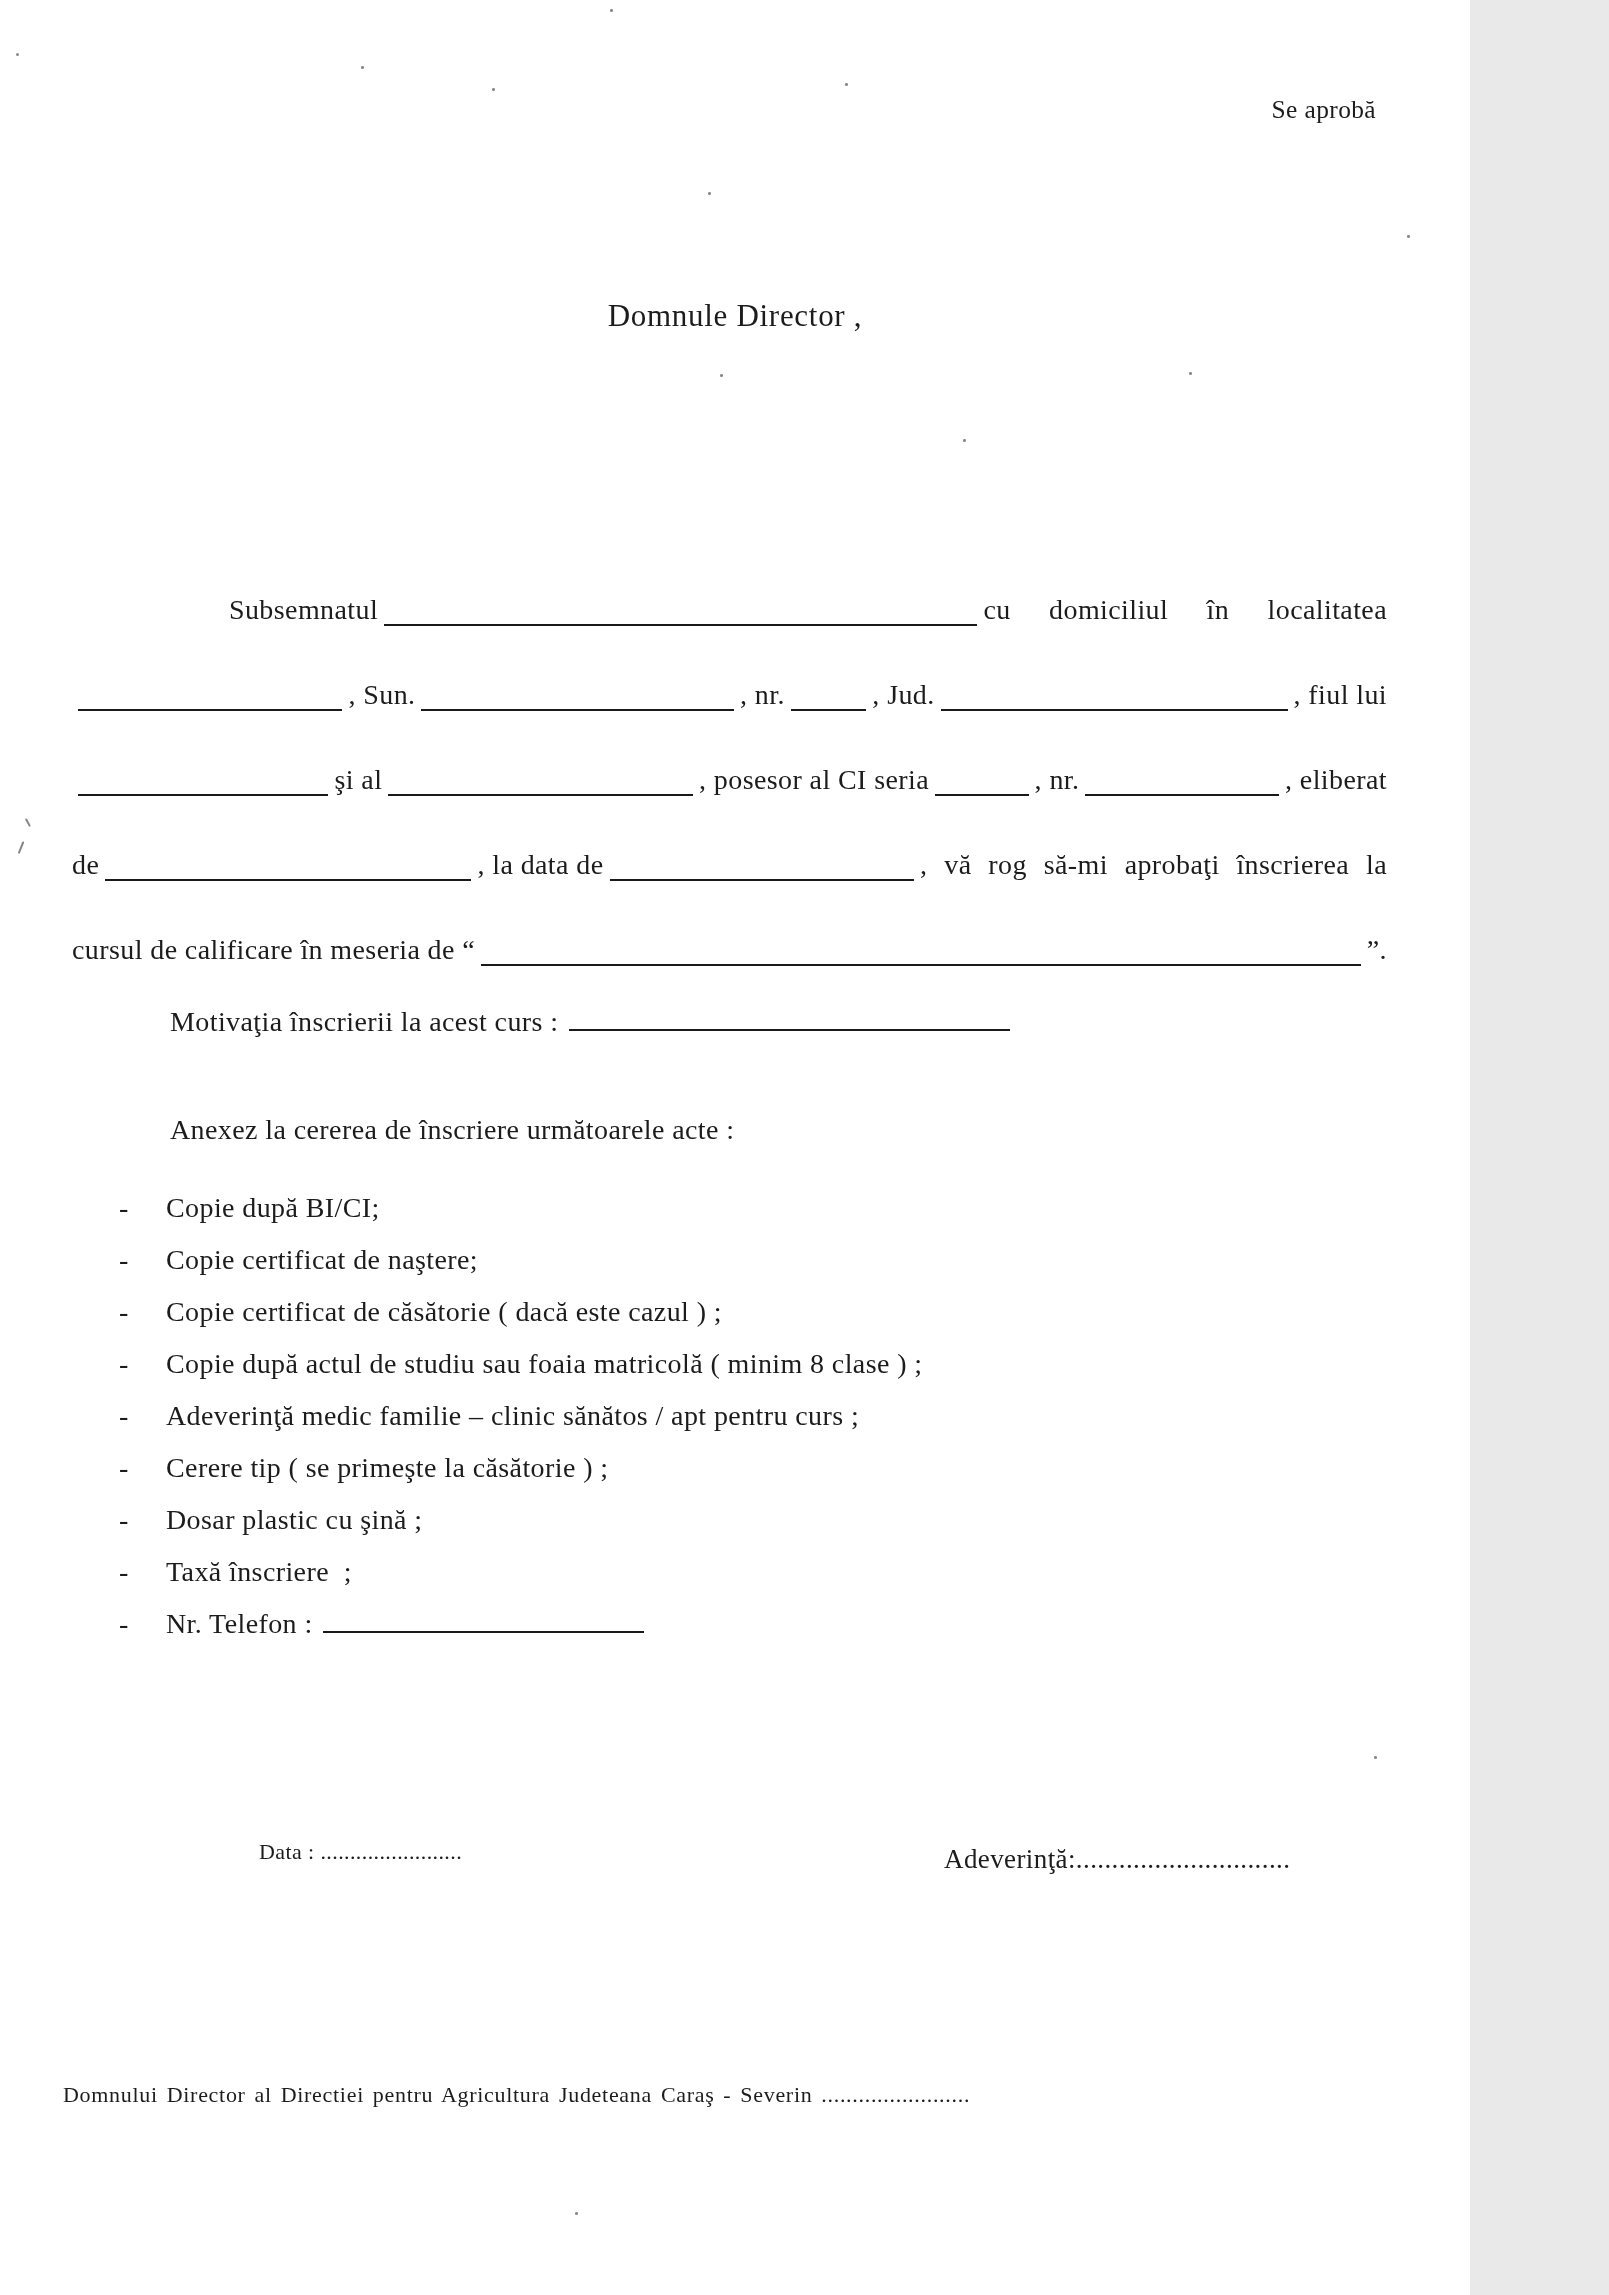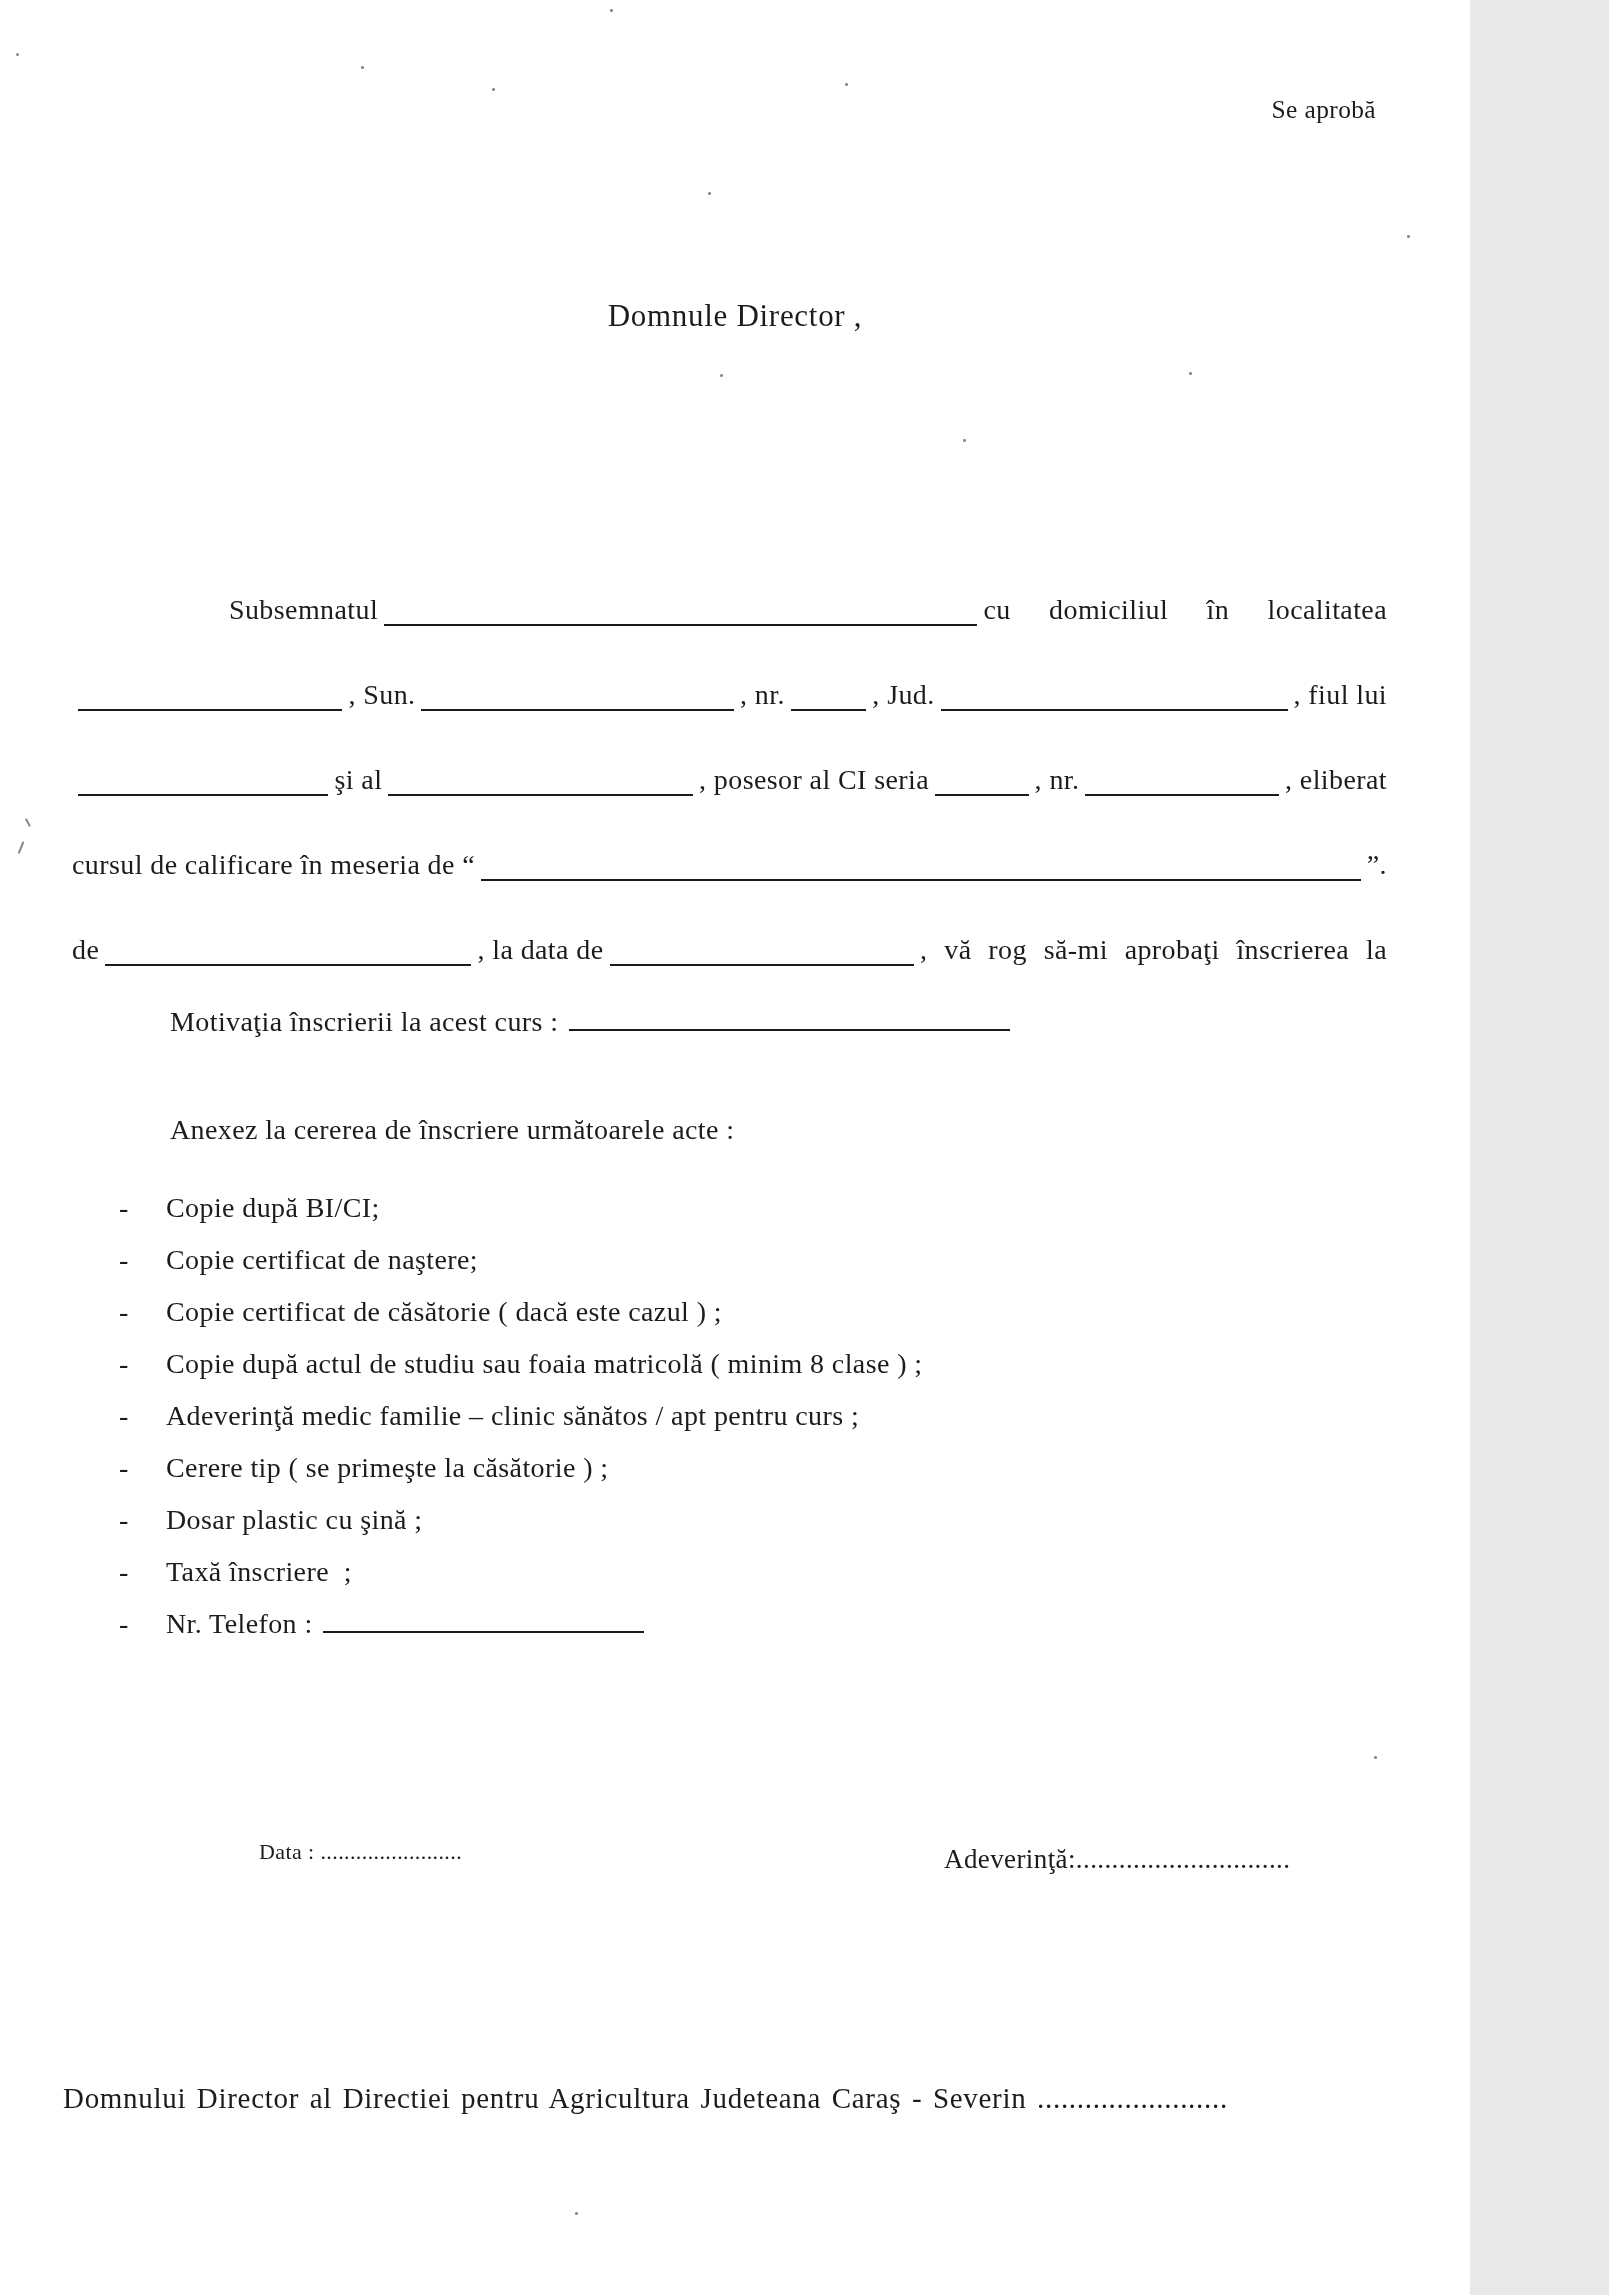--- a/index.html
+++ b/index.html
@@ -46,21 +46,21 @@
   .annex-list{
     position:absolute;left:119px;right:83px;top:1192px;
     font-size:28px;line-height:1.15;
   }
   .aitem{display:flex;align-items:baseline;height:52px;}
   .dash{flex:none;width:47px;}
   .date-label{position:absolute;left:259px;top:1839px;font-size:22px;line-height:1.15;}
   .sig-label{position:absolute;left:944px;top:1844px;font-size:27px;line-height:1.15;}
   .addressee{
     position:absolute;left:63px;top:2082px;right:74px;
-    font-size:29px;line-height:1.15;letter-spacing:0.7px;word-spacing:2.7px;
+    font-size:22px;line-height:1.15;letter-spacing:0.7px;word-spacing:2.7px;
     white-space:nowrap;
   }
   .speck{
     position:absolute;width:3.3px;height:3.3px;border-radius:50%;
     background:#3a3a3a;opacity:.6;
   }
   .tick{
     position:absolute;width:2px;background:#444;opacity:.65;border-radius:1.3px;
   }
 </style>
@@ -94,30 +94,30 @@
         <span class="blank" style="flex-grow: 300;"></span>
         <span class="seg">şi al</span>
         <span class="blank" style="flex-grow: 365;"></span>
         <span class="seg">, posesor al CI seria</span>
         <span class="blank" style="flex-grow: 112;"></span>
         <span class="seg">, nr.</span>
         <span class="blank" style="flex-grow: 232;"></span>
         <span class="seg">, eliberat</span>
       </div>
       <div class="bline">
-        <span class="seg">cursul de calificare în meseria de “</span>
-        <span class="blank" style="flex-grow: 1150;"></span>
-        <span class="seg">”.</span>
-      </div>
-      <div class="bline">
         <span class="seg">de</span>
         <span class="blank" style="flex-grow: 505;"></span>
         <span class="seg">, la data de</span>
         <span class="blank" style="flex-grow: 420;"></span>
         <span class="seg" style="word-spacing: 9.4px;">, vă rog să-mi aprobaţi înscrierea la</span>
+      </div>
+      <div class="bline">
+        <span class="seg">cursul de calificare în meseria de “</span>
+        <span class="blank" style="flex-grow: 1150;"></span>
+        <span class="seg">”.</span>
       </div>
     </div>
 
   <div class="motivation">
     <span class="seg">Motivaţia înscrierii la acest curs :</span>
     <span class="blank fixedb" style="width: 441px;"></span>
   </div>
 
   <div class="annex-heading">Anexez la cererea de înscriere următoarele acte :</div>
 

